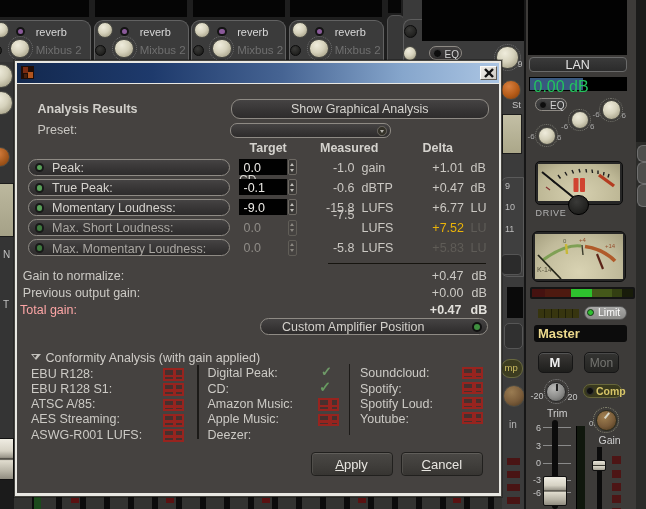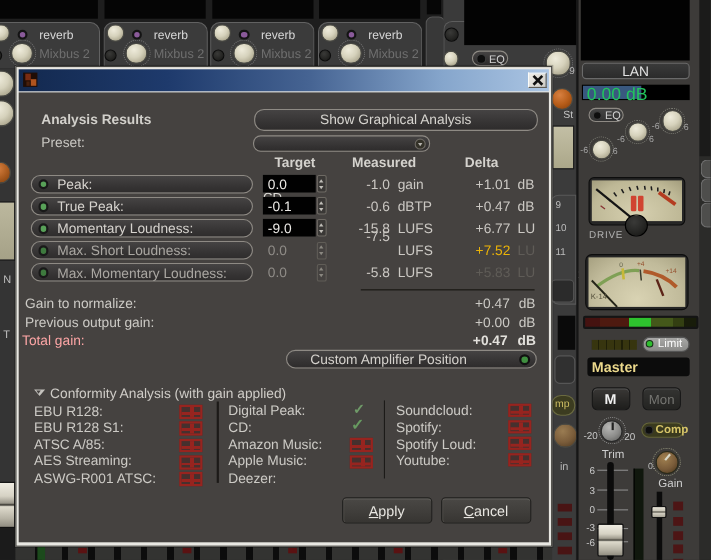--- a/index.html
+++ b/index.html
@@ -394,21 +394,21 @@
   <div class="abs" style="left:197px;top:364.5px;width:1.5px;height:74px;background:#1c1a18;"></div>
   <div class="abs" style="left:348.8px;top:364px;width:1.5px;height:71px;background:#1c1a18;"></div>
   <div class="txt" style="left:31px;top:367.5px;">EBU R128:</div>
   <div class="fail" style="left:162.5px;top:368.1px;"></div>
   <div class="txt" style="left:31px;top:382.8px;">EBU R128 S1:</div>
   <div class="fail" style="left:162.5px;top:383.4px;"></div>
   <div class="txt" style="left:31px;top:398.1px;">ATSC A/85:</div>
   <div class="fail" style="left:162.5px;top:398.7px;"></div>
   <div class="txt" style="left:31px;top:413.4px;">AES Streaming:</div>
   <div class="fail" style="left:162.5px;top:414.0px;"></div>
-  <div class="txt" style="left:31px;top:428.7px;">ASWG-R001 ATSC:</div>
+  <div class="txt" style="left:31px;top:428.7px;">ASWG-R001 LUFS:</div>
   <div class="fail" style="left:162.5px;top:429.3px;"></div>
   <div class="txt" style="left:207.5px;top:367.3px;">Digital Peak:</div>
   <div class="txt" style="left:207.5px;top:382.6px;">CD:</div>
   <div class="txt" style="left:207.5px;top:397.9px;">Amazon Music:</div>
   <div class="txt" style="left:207.5px;top:413.2px;">Apple Music:</div>
   <div class="txt" style="left:207.5px;top:428.5px;">Deezer:</div>
   <div class="txt" style="left:360px;top:367.3px;">Soundcloud:</div>
   <div class="txt" style="left:360px;top:382.6px;">Spotify:</div>
   <div class="txt" style="left:360px;top:397.9px;">Spotify Loud:</div>
   <div class="txt" style="left:360px;top:413.2px;">Youtube:</div>

